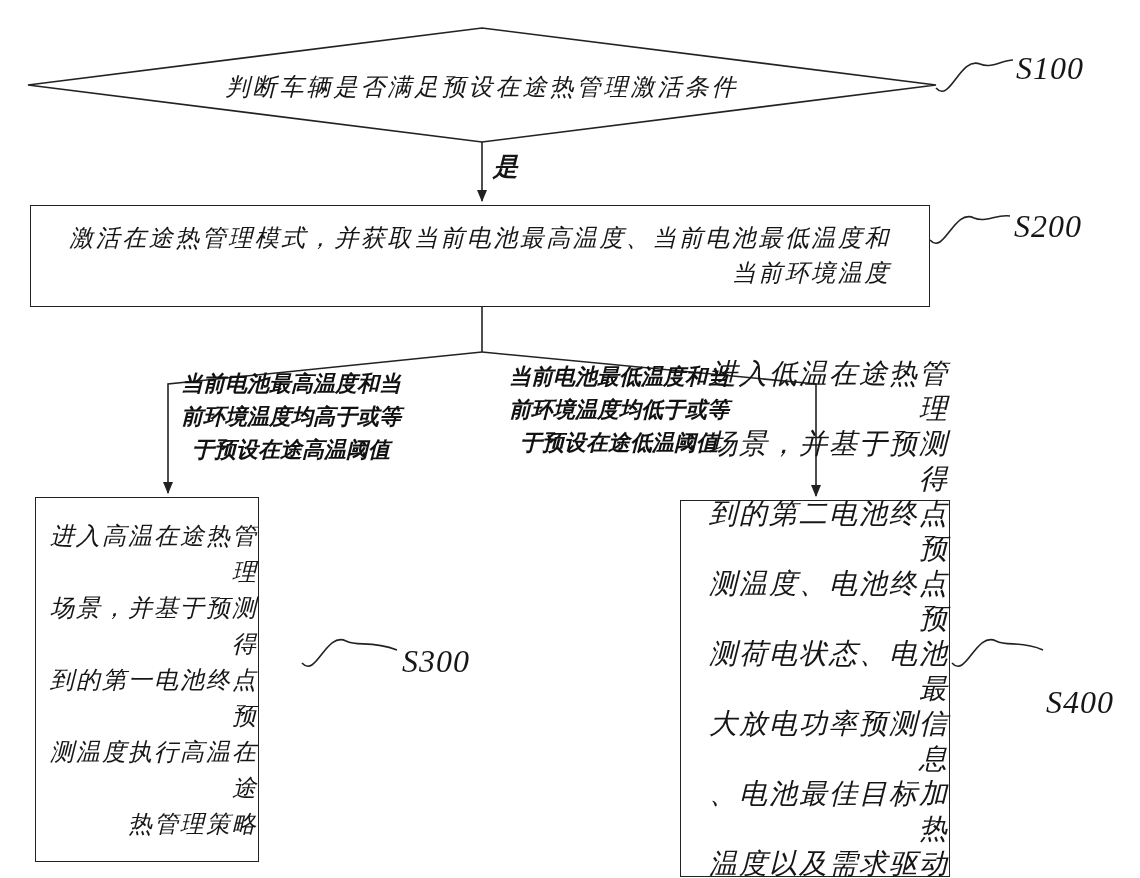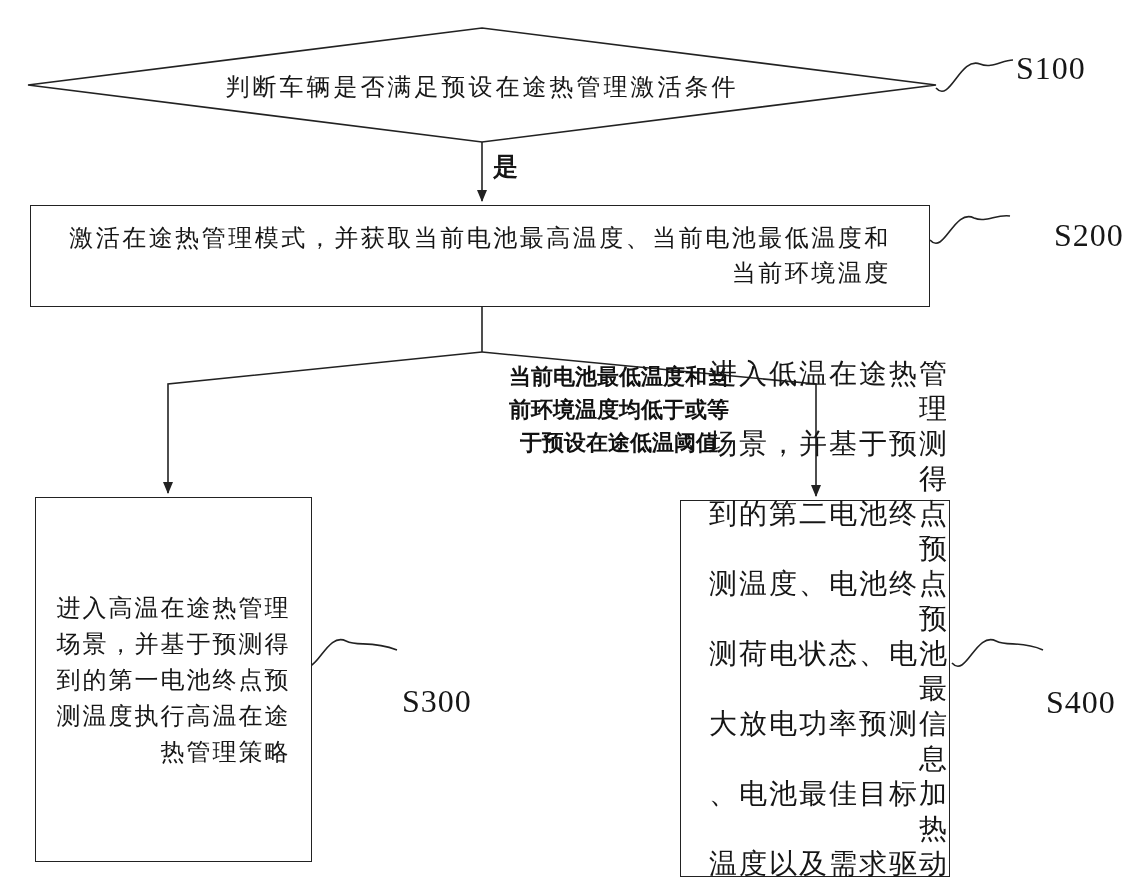--- a/index.html
+++ b/index.html
@@ -5,20 +5,21 @@
   * { margin: 0; padding: 0; box-sizing: border-box; }
   html, body { background: #ffffff; }
   .canvas {
     position: relative;
     width: 1140px;
     height: 878px;
     background: #ffffff;
     font-family: "Liberation Serif", serif;
     color: #161616;
     overflow: hidden;
+    font-style: italic;
   }
   .canvas svg.lines {
     position: absolute;
     left: 0; top: 0;
     pointer-events: none;
   }
   .pre { white-space: pre-line; }
 
   .diamond-text {
     position: absolute;
@@ -41,21 +42,21 @@
     display: flex;
     align-items: center;
     justify-content: center;
     text-align: right;
   }
   .box-activate {
     left: 30px; top: 205px; width: 900px; height: 102px;
     font-size: 24px; letter-spacing: 2.5px; line-height: 35px;
   }
   .box-high {
-    left: 35px; top: 497px; width: 277px; height: 365px;
+    left: 35px; top: 497px; width: 224px; height: 365px;
     font-size: 24px; letter-spacing: 2px; line-height: 36px;
   }
   .box-low {
     left: 680px; top: 500px; width: 270px; height: 377px;
     font-size: 28px; letter-spacing: 2px; line-height: 35px;
   }
   .branch {
     position: absolute;
     width: 230px;
     text-align: center;
@@ -67,22 +68,22 @@
   }
   .branch-high { left: 176px; top: 367px; }
   .branch-low  { left: 504px; top: 360px; }
   .ref {
     position: absolute;
     font-family: "Liberation Serif", serif;
     font-size: 32px;
     letter-spacing: 1px;
   }
   .ref-s100 { left: 1016px; top: 50px; }
-  .ref-s200 { left: 1014px; top: 217px; margin-left: 40px; }
-  .ref-s300 { left: 402px;  top: 643px; margin-top: 40px; }
+  .ref-s200 { left: 1014px; top: 208px; }
+  .ref-s300 { left: 402px;  top: 643px; }
   .ref-s400 { left: 1046px; top: 643px; margin-top: 41px; }
 </style>
 </head>
 <body>
 
 <div class="canvas">
 
   <svg class="lines" width="1140" height="878" viewBox="0 0 1140 878">
     <defs>
       <marker id="arrowhead" markerUnits="userSpaceOnUse" markerWidth="14" markerHeight="12" refX="11" refY="5" orient="auto">
@@ -111,20 +112,23 @@
 
   <div class="yes-label">是</div>
 
   <div class="box box-activate">
     <div class="pre">激活在途热管理模式，并获取当前电池最高温度、当前电池最低温度和
 当前环境温度</div>
   </div>
 
   <div class="ref ref-s200">S200</div>
 
+  <div class="branch branch-high pre">当前电池最高温度和当
+前环境温度均高于或等
+于预设在途高温阈值</div>
 
   <div class="branch branch-low pre">当前电池最低温度和当
 前环境温度均低于或等
 于预设在途低温阈值</div>
 
   <div class="box box-high">
     <div class="pre">进入高温在途热管理
 场景，并基于预测得
 到的第一电池终点预
 测温度执行高温在途

